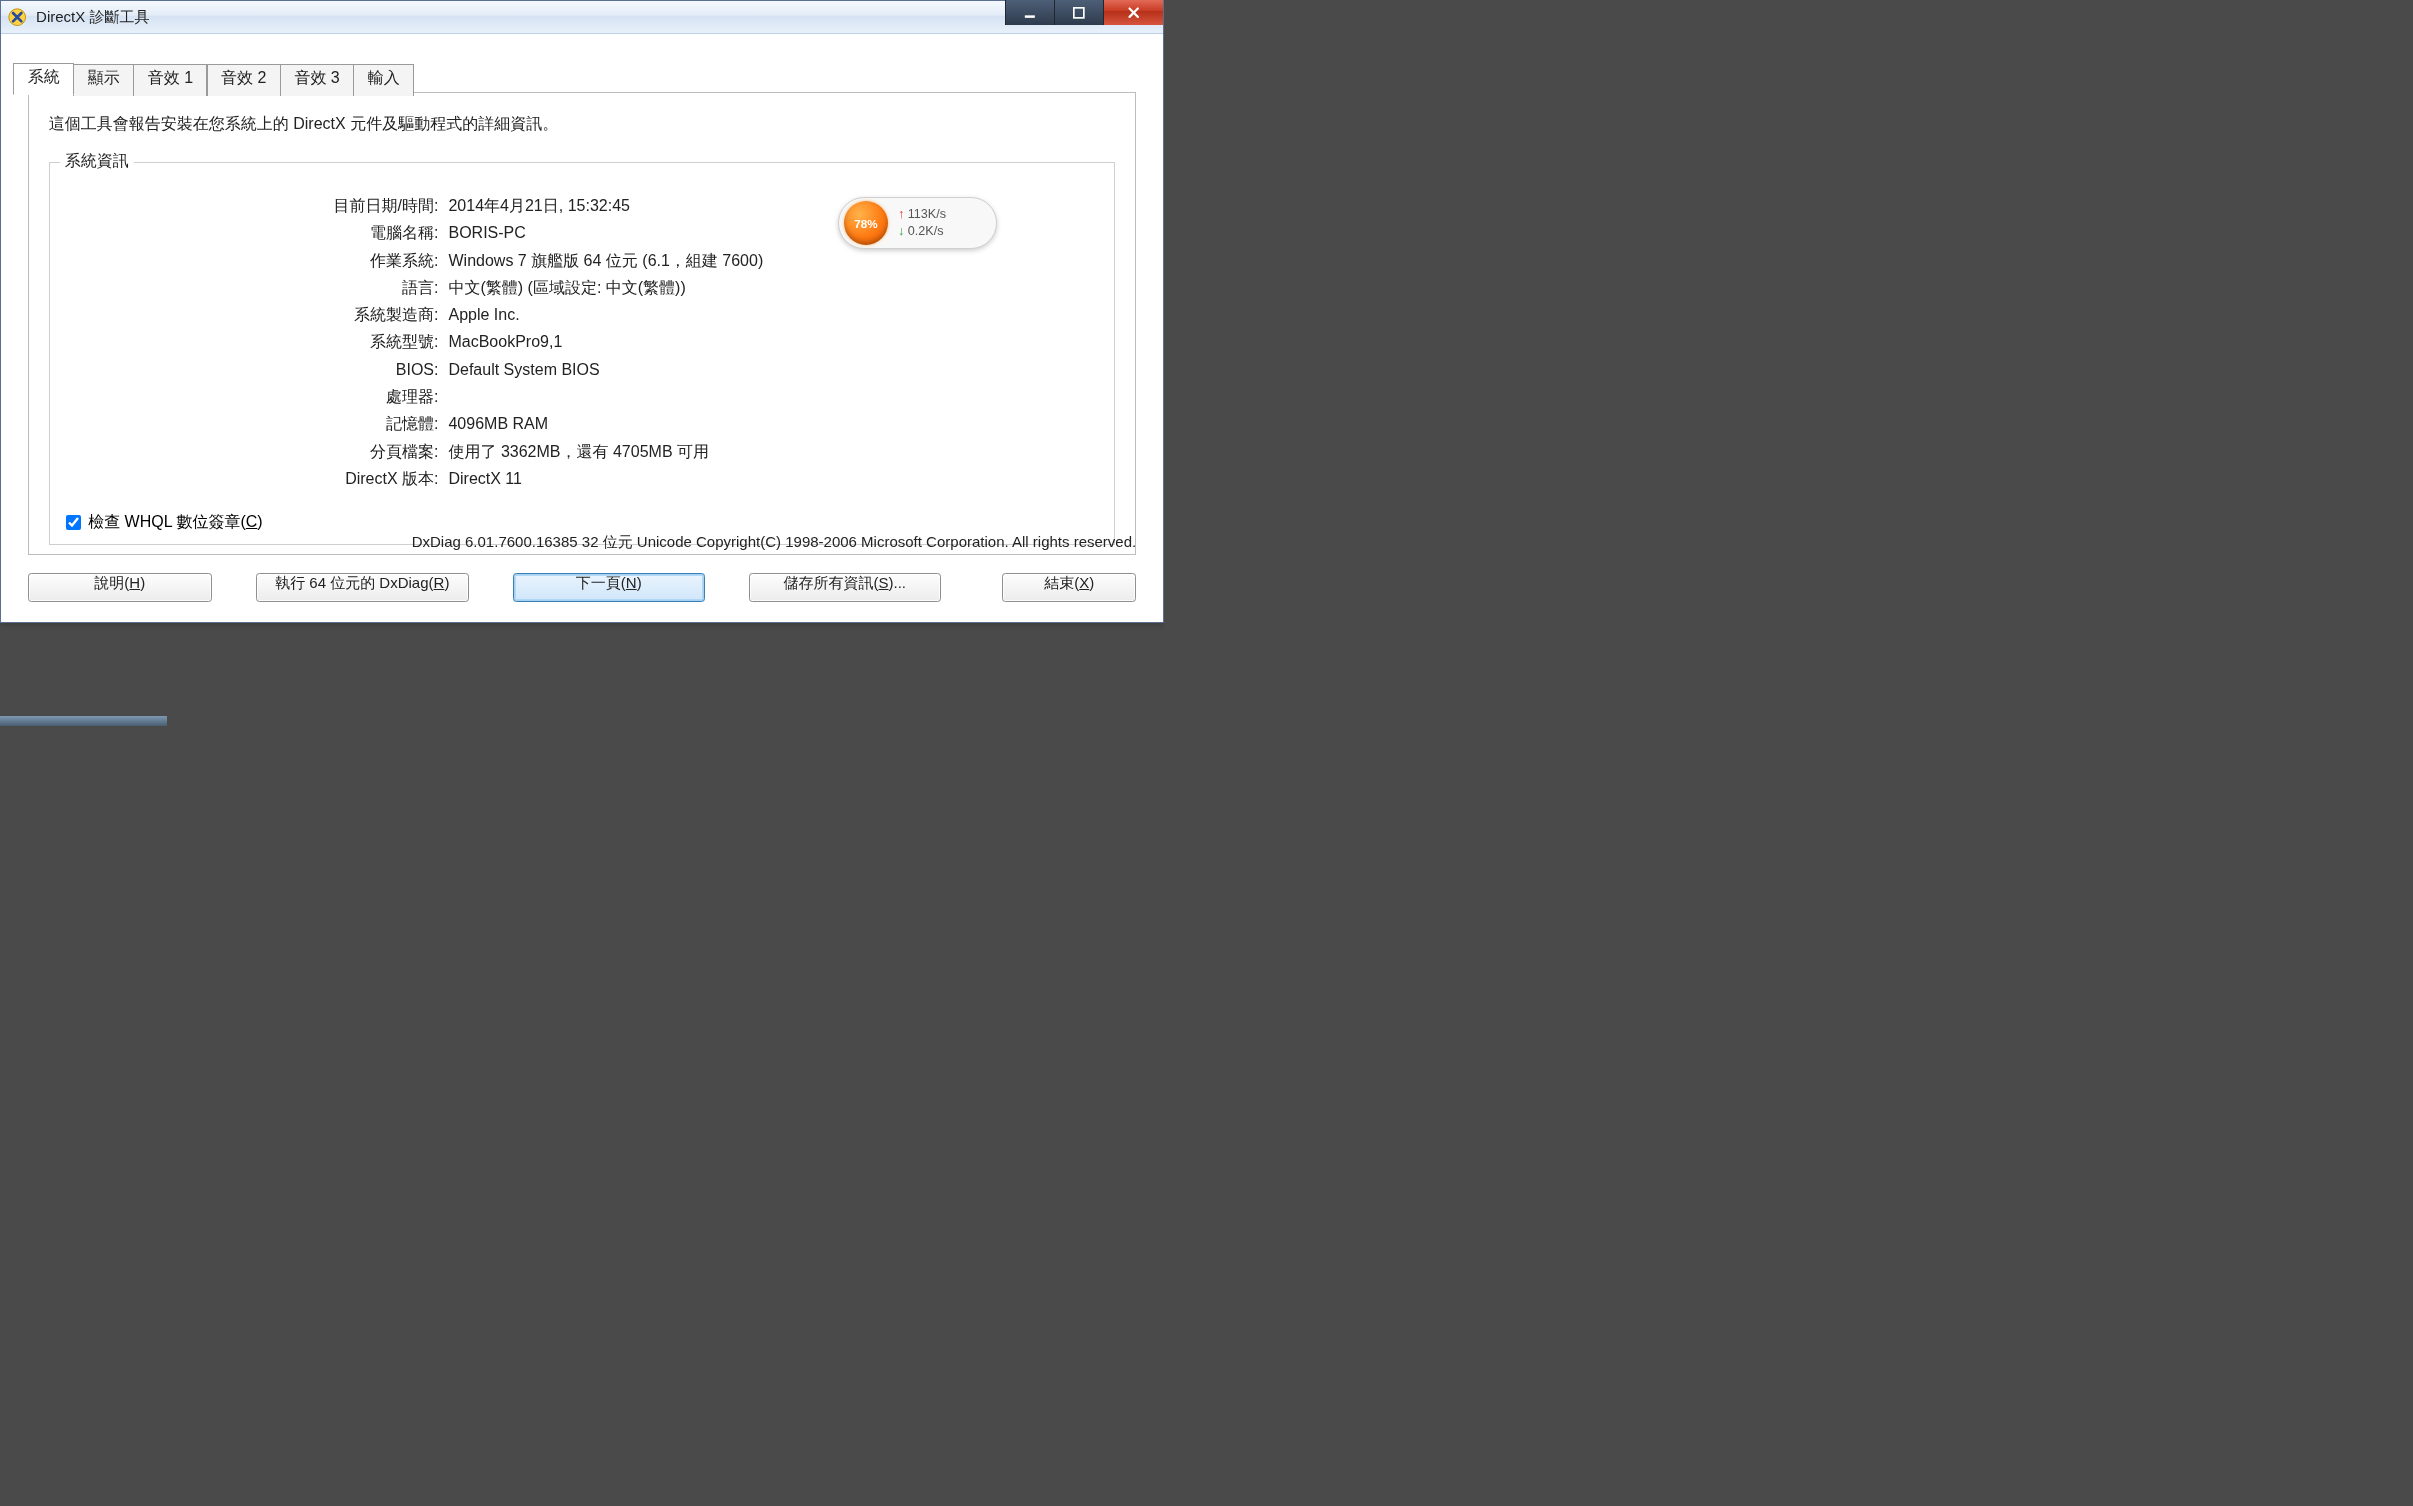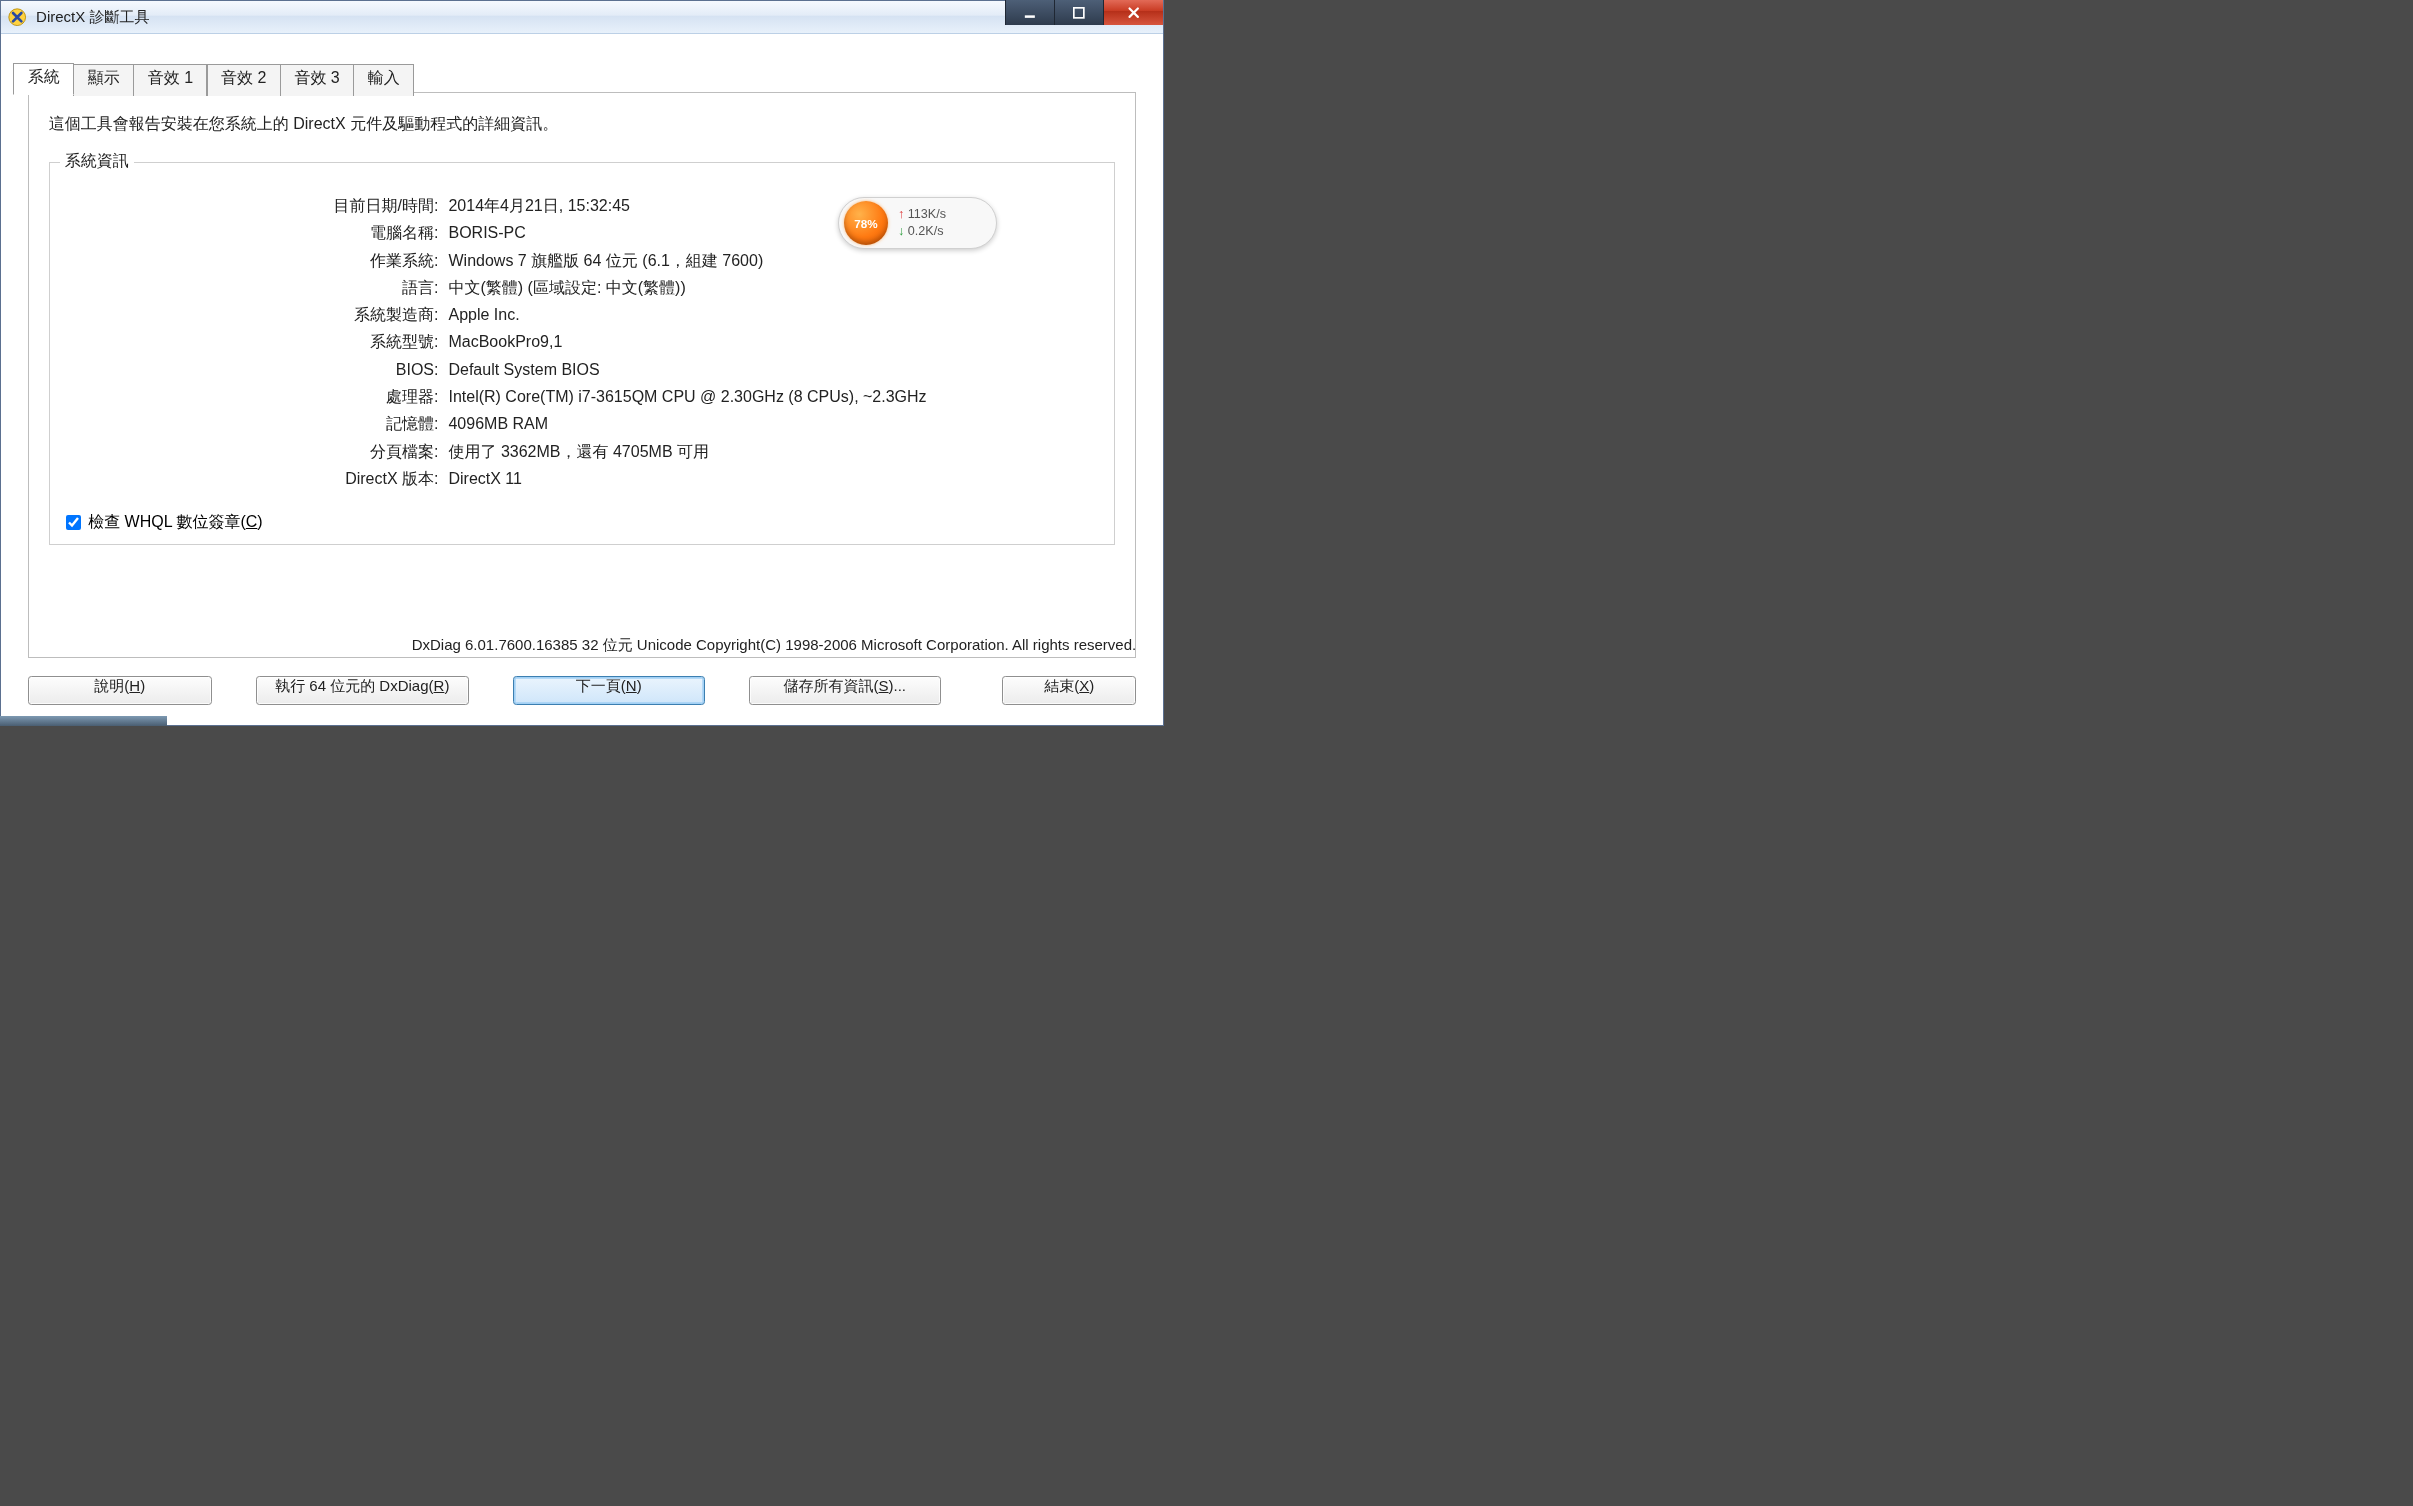--- a/index.html
+++ b/index.html
@@ -9,21 +9,21 @@
       width: 1164px;
       height: 726px;
       position: relative;
       overflow: hidden;
     }
     .window {
       position: absolute;
       left: 0;
       top: 0;
       width: 1164px;
-      height: 726px;
+      height: 623px;
       background: #fff;
       border: 0.8px solid #5b7090;
       box-shadow: 0 0 6.7px rgba(0,0,0,.35);
     }
     .titlebar {
       height: 33px;
       background: linear-gradient(#f5f9fe, #e3ecf7 45%, #d5e2f2 46%, #e8f1fb);
       border-bottom: 0.8px solid #bcd0e6;
       display: flex;
       align-items: center;
@@ -256,21 +256,20 @@
             <div class="info-row">
               <div class="lbl">系統型號:</div>
               <div class="val">MacBookPro9,1</div>
             </div>
             <div class="info-row">
               <div class="lbl">BIOS:</div>
               <div class="val">Default System BIOS</div>
             </div>
             <div class="info-row">
               <div class="lbl">處理器:</div>
-              <div class="val">Intel(R) Core(TM) i7-3615QM CPU @ 2.30GHz (8 CPUs), ~2.3GHz</div>
             </div>
             <div class="info-row">
               <div class="lbl">記憶體:</div>
               <div class="val">4096MB RAM</div>
             </div>
             <div class="info-row">
               <div class="lbl">分頁檔案:</div>
               <div class="val">使用了 3362MB，還有 4705MB 可用</div>
             </div>
             <div class="info-row">

